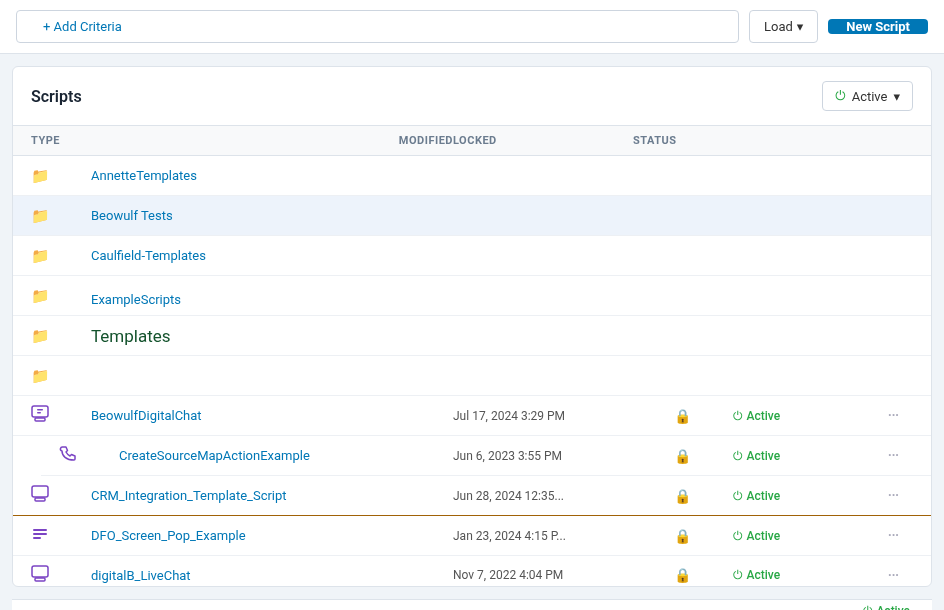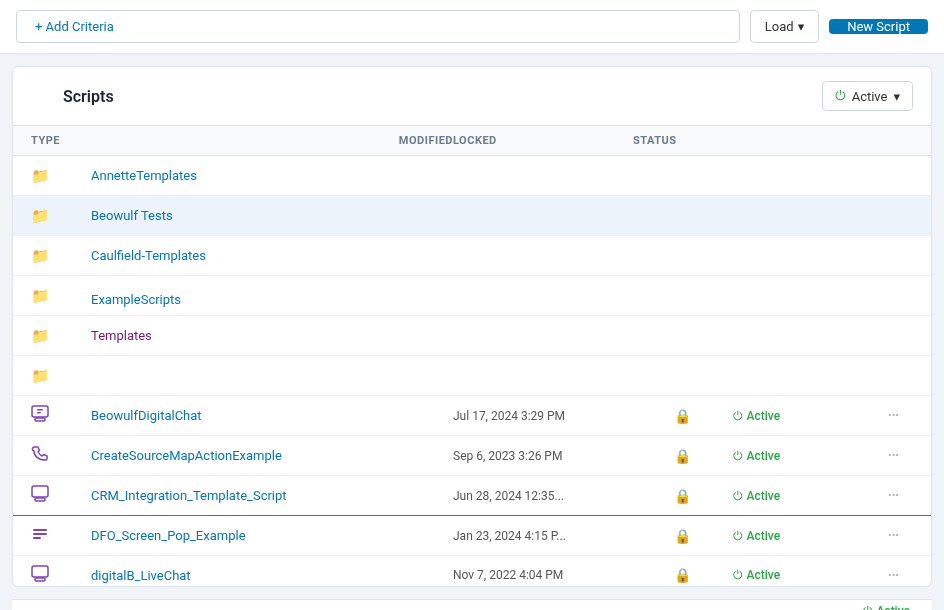--- a/index.html
+++ b/index.html
@@ -2,36 +2,36 @@
 <html><head>
   <meta charset="utf-8">
   <style>
     * { box-sizing: border-box; margin: 0; padding: 0; }
     body { font-family: -apple-system, BlinkMacSystemFont, 'Segoe UI', Roboto, sans-serif; background: #f0f4f8; font-size: 13px; color: #333; }
   </style>
 </head>
 <body>
 
 <div style="display:flex; align-items:center; padding:10px 16px; background:#fff; border-bottom:1px solid #dde3ea; gap:10px;">
-  <button style="flex:1; display:flex; align-items:center; gap:6px; border:1px solid #cdd5df; border-radius:4px; padding:8px 18px; background:#fff; color:#0077b6; font-size:13px; cursor:pointer; text-align:right; font-family:inherit;">
+  <button style="flex:1; display:flex; align-items:center; gap:6px; border:1px solid #cdd5df; border-radius:4px; padding:8px 26px; background:#fff; color:#0077b6; font-size:13px; cursor:pointer; text-align:right; font-family:inherit;">
     <span>+ Add Criteria</span>
   </button>
   <button style="display:flex; align-items:center; gap:4px; border:1px solid #cdd5df; border-radius:4px; padding:8px 14px; background:#fff; color:#333; font-size:13px; cursor:pointer; font-family:inherit;">
     <span>Load</span>
     <span>▾</span>
   </button>
-  <button style="background:#0077b6; color:#fff; border:none; border-radius:4px; padding:0 18px; font-size:13px; font-weight:400; cursor:pointer; font-family:inherit;">
+  <button style="background:#0077b6; color:#fff; border:none; border-radius:4px; padding:0 18px; font-size:13px; font-weight:700; cursor:pointer; font-family:inherit;">
     <span>New Script</span>
   </button>
 </div>
 
 <div style="background:#fff; margin:12px; border-radius:6px; border:1px solid #dde3ea; overflow:hidden;">
 
   <div style="display:flex; align-items:center; justify-content:space-between; padding:14px 18px; border-bottom:1px solid #dde3ea;">
-    <span style="font-size:16px; font-weight:600; color:#1a2533;margin-left:32px;">Scripts</span>
+    <span style="font-size:16px; font-weight:600; color:#1a2533;">Scripts</span>
     <button style="display:flex; align-items:center; gap:6px; border:1px solid #cdd5df; border-radius:4px; padding:6px 12px; background:#fff; font-size:13px; cursor:pointer; color:#333; font-family:inherit;">
       <span style="color:#28a745; font-size:13px;">⏻</span>
       <span>Active</span>
       <span>▾</span>
     </button>
   </div>
 
   <div style="display:grid; grid-template-columns:60px 1fr 180px 100px 140px 40px; padding:8px 18px; background:#f8f9fa; border-bottom:1px solid #dde3ea;">
     <span style="font-size:11px; font-weight:700; color:#6b7c8f; letter-spacing:0.5px;">TYPE</span>
     <span style="font-size:11px; font-weight:700; color:#6b7c8f; letter-spacing:0.5px;text-align:right;">MODIFIED</span>
@@ -73,21 +73,21 @@
       <span style="color:#7b9ab8; font-size:15px;">📁</span>
       <span style="color:#0077b6; font-size:13px; cursor:pointer;margin-top:8px;">ExampleScripts</span>
       <span></span>
       <span></span>
       <span></span>
       <span></span>
     </div>
 
     <div style="display:grid; grid-template-columns:60px 1fr 180px 100px 140px 40px; padding:0 18px; align-items:center; min-height:40px; border-bottom:1px solid #edf0f4; cursor:pointer;">
       <span style="color:#7b9ab8; font-size:15px;">📁</span>
-      <span style="color:#701a75; font-size:13px; cursor:pointer;">Templates</span>
+      <span style="color:#14532d; font-size:17px; cursor:pointer;">Templates</span>
       <span></span>
       <span></span>
       <span></span>
       <span></span>
     </div>
 
     <div style="display:grid; grid-template-columns:60px 1fr 180px 100px 140px 40px; padding:0 18px; align-items:center; min-height:40px; border-bottom:1px solid #edf0f4; cursor:pointer;">
       <span style="color:#7b9ab8; font-size:15px;">📁</span>
       <span></span>
       <span></span>
@@ -104,28 +104,28 @@
           <rect x="6" y="7" width="4" height="1.5" rx="0.75" fill="#7b44c4"></rect>
         </svg>
       </span>
       <span style="color:#0077b6; font-size:13px; cursor:pointer;">BeowulfDigitalChat</span>
       <span style="color:#555; font-size:12px;">Jul 17, 2024 3:29 PM</span>
       <span style="color:#aab; font-size:14px; text-align:center;">🔒</span>
       <span style="display:flex; align-items:center; gap:4px; color:#28a745; font-size:12px; font-weight:500;"><span style="font-size:12px;">⏻</span>Active</span>
       <span style="color:#aab; font-size:18px; cursor:pointer; text-align:center; letter-spacing:-1px;">···</span>
     </div>
 
-    <div style="display:grid; grid-template-columns:60px 1fr 180px 100px 140px 40px; padding:0 18px; align-items:center; min-height:40px; border-bottom:1px solid #edf0f4; cursor:pointer;">
+    <div style="display:grid; grid-template-columns:60px 1fr 180px 100px 140px 40px; padding:0 18px; align-items:center; min-height:40px; border-bottom:1px solid #edf0f4; cursor:pointer;margin-left:28px;">
       <span style="color:#7b44c4; font-size:14px;">
         <svg width="18" height="18" viewBox="0 0 18 18" fill="none" xmlns="http://www.w3.org/2000/svg">
           <path d="M4 2h3l1.5 3.5L7 7a10 10 0 004 4l1.5-1.5L16 11v3a1 1 0 01-1 1C7.163 15 3 10.837 3 6a1 1 0 011-4z" stroke="#7b44c4" stroke-width="1.5" stroke-linejoin="round"></path>
         </svg>
       </span>
       <span style="color:#0077b6; font-size:13px; cursor:pointer;">CreateSourceMapActionExample</span>
-      <span style="color:#555; font-size:12px;">Sep 6, 2023 3:26 PM</span>
+      <span style="color:#555; font-size:12px;">Jun 6, 2023 3:55 PM</span>
       <span style="color:#aab; font-size:14px; text-align:center;">🔒</span>
       <span style="display:flex; align-items:center; gap:4px; color:#28a745; font-size:12px; font-weight:500;"><span style="font-size:12px;">⏻</span>Active</span>
       <span style="color:#aab; font-size:18px; cursor:pointer; text-align:center; letter-spacing:-1px;">···</span>
     </div>
 
     <div style="display:grid; grid-template-columns:60px 1fr 180px 100px 140px 40px; padding:0 18px; align-items:center; min-height:40px; border-bottom:1px solid #a16207; cursor:pointer;">
       <span style="color:#7b44c4; font-size:14px;">
         <svg width="18" height="18" viewBox="0 0 18 18" fill="none">
           <rect x="1" y="1" width="16" height="11" rx="2" stroke="#7b44c4" stroke-width="1.5"></rect>
           <rect x="4" y="13" width="10" height="3" rx="1" stroke="#7b44c4" stroke-width="1.5"></rect>

